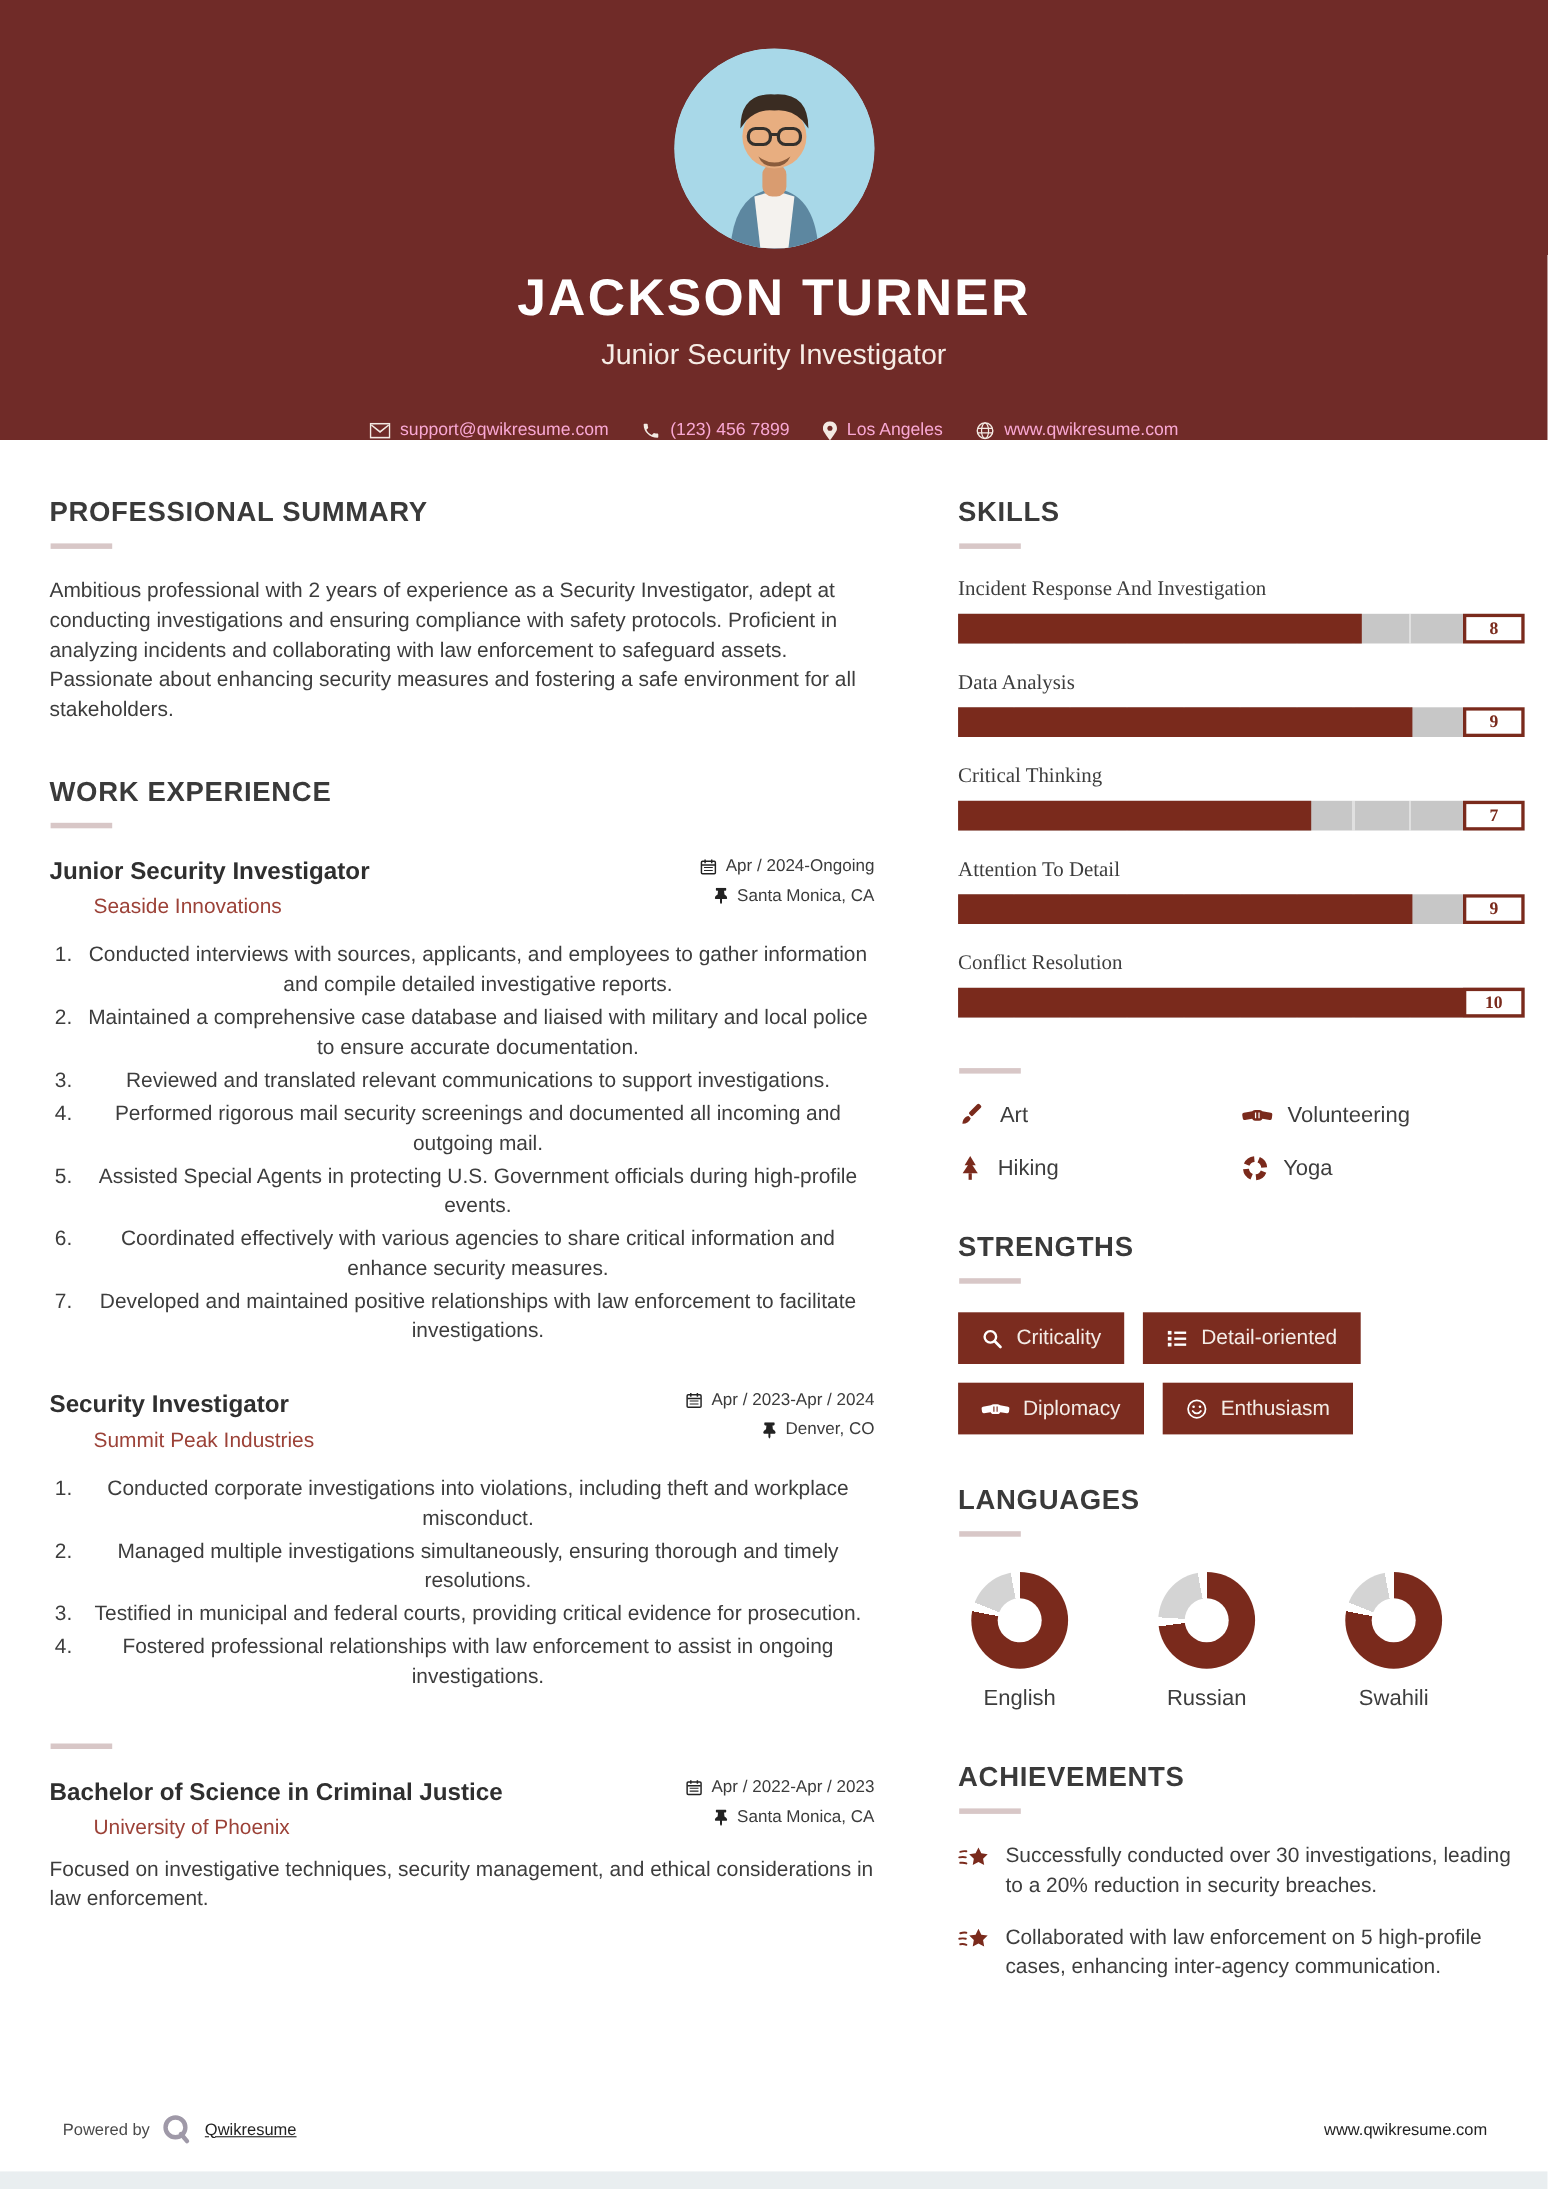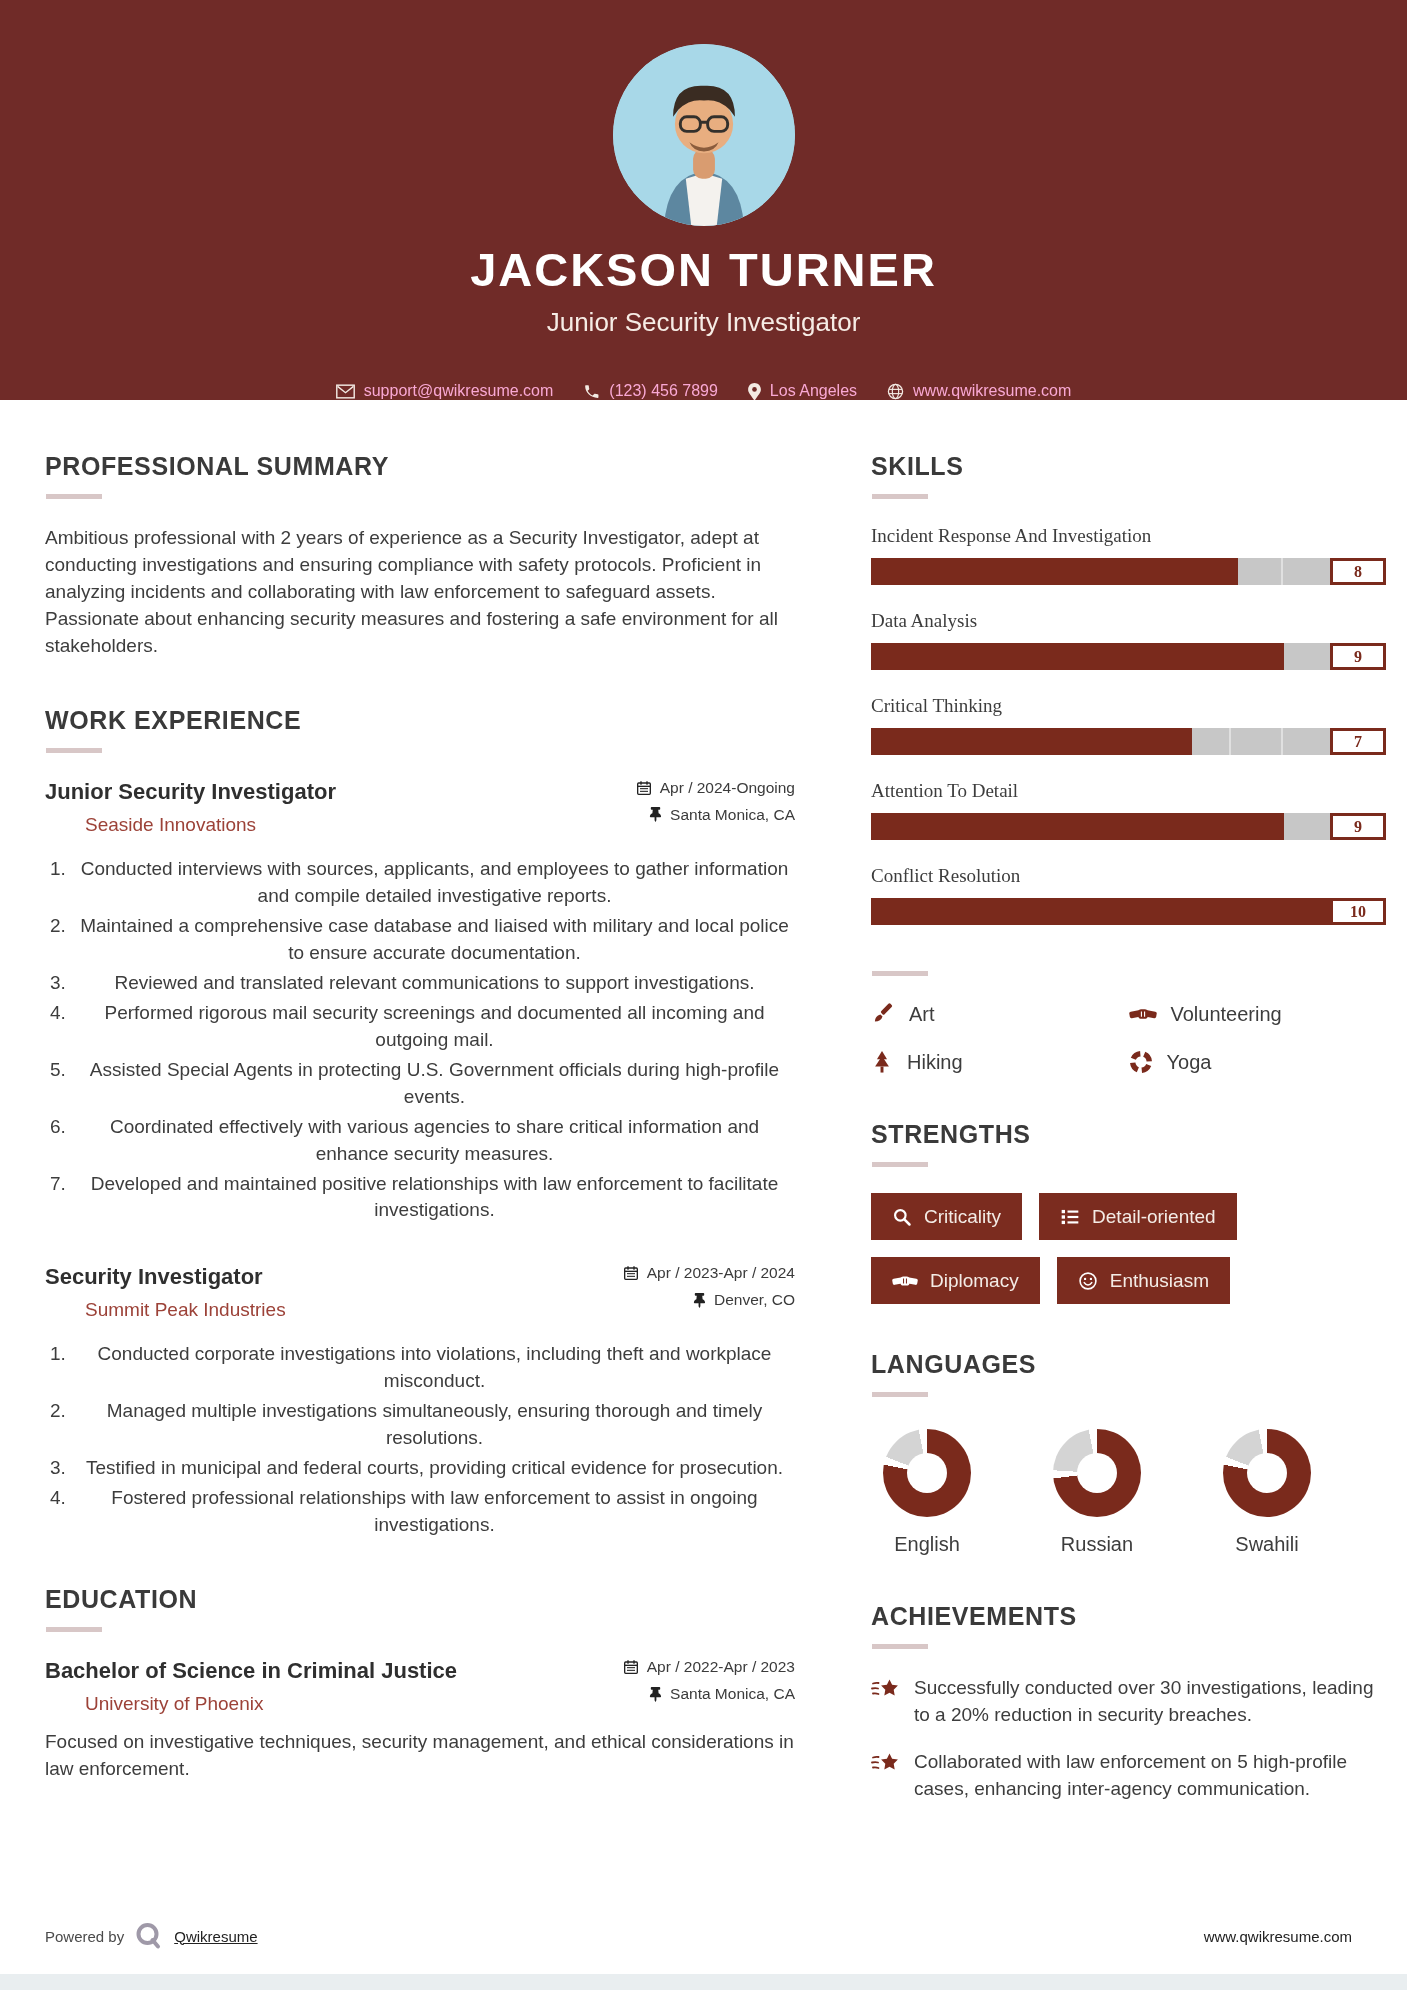--- a/index.html
+++ b/index.html
@@ -67,21 +67,21 @@
   .donut { width:88px; height:88px; border-radius:50%; margin:6px auto 0; position:relative; }
   .donut::after { content:""; position:absolute; left:24px; top:24px; width:40px; height:40px; border-radius:50%; background:#fff; }
   .lang-label { font-size:20px; color:#3d3d3d; margin-top:16px; }
 
   
   .ach-item { display:flex; gap:13px; margin-bottom:20px; }
   .ach-item svg { flex:0 0 auto; margin-top:2px; }
   .ach-text { font-size:19px; line-height:1.42; color:#3d3d3d; }
 
   
-  .footer { display:flex; justify-content:space-between; align-items:center; padding:0 55px 0 45px; height:76px; margin-top:auto; }
+  .footer { display:flex; justify-content:space-between; align-items:center; padding:0 55px 0 57px; height:76px; margin-top:auto; }
   .powered { display:flex; align-items:center; gap:10px; }
   .powered-label { font-size:15px; color:#4a4a4a; }
   .brand-link { font-size:15px; color:#222; text-decoration:underline; cursor:pointer; }
   .site-link { font-size:15px; color:#222; cursor:pointer; }
   .bottom-strip { height:16px; background:#e9eef0; }
 </style>
 </head>
 <body>
 
 <div class="page">
@@ -217,21 +217,20 @@
           <ol class="body">
             <li>Conducted corporate investigations into violations, including theft and workplace misconduct.</li>
             <li>Managed multiple investigations simultaneously, ensuring thorough and timely resolutions.</li>
             <li>Testified in municipal and federal courts, providing critical evidence for prosecution.</li>
             <li>Fostered professional relationships with law enforcement to assist in ongoing investigations.</li>
           </ol>
         </div>
       </section>
 
       <section>
-        <h2 class="sec">EDUCATION</h2>
         <div class="rule"></div>
         <div class="job">
           <div class="job-head">
             <div>
               <div class="job-title">Bachelor of Science in Criminal Justice</div>
               <div class="company">University of Phoenix</div>
             </div>
             <div class="meta">
               <div class="meta-line">
                 <svg width="16" height="16" viewBox="0 0 24 24">

